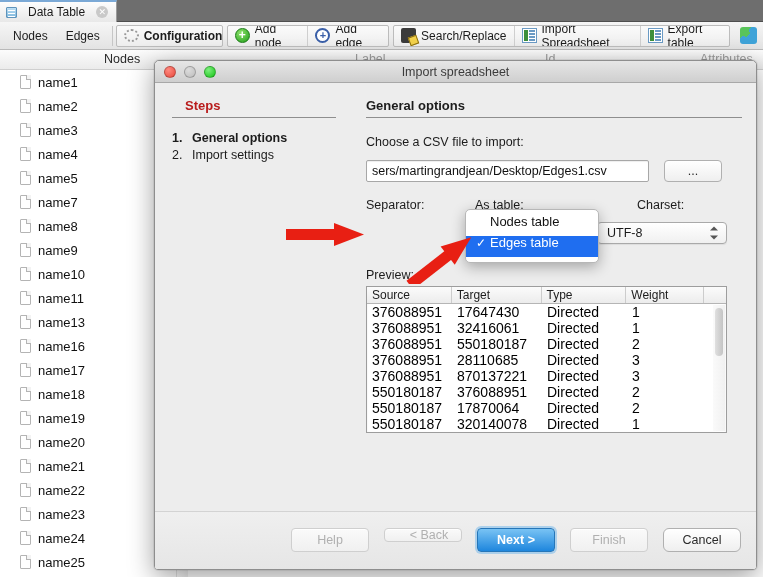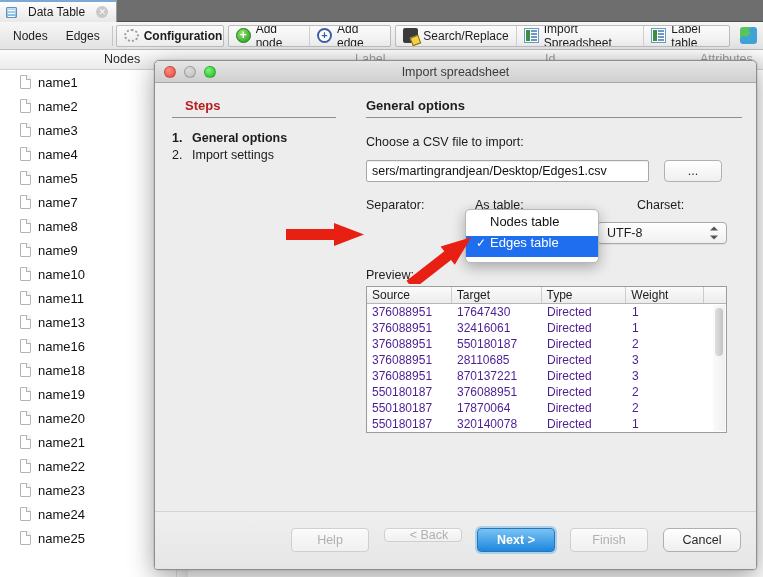--- a/index.html
+++ b/index.html
@@ -221,21 +221,21 @@
   
   .preview-box {
     position:absolute; background:#ffffff;
     border:1px solid #9d9d9d; box-shadow: inset 0 1px 2px rgba(0,0,0,.10);
   }
   .pv-head { display:flex; height:17px; background:linear-gradient(#fbfbfb,#ececec);
     border-bottom:1px solid #b5b5b5;justify-content:flex-end; }
   .pv-th { font-size:12px; color:#1c1c1c; padding-left:5px; display:flex; align-items:center;
     border-right:1px solid #cccccc; }
   .pv-row { display:flex; height:16px; }
-  .pv-td { font-size:12px; color:#4c1d95; padding-left:5px; display:flex; align-items:center; }
+  .pv-td { font-size:14px; color:#000000; padding-left:5px; display:flex; align-items:center; }
   .pv-scroll { position:absolute; right:1px; top:18px; width:12px; bottom:1px;
     background:linear-gradient(to right,#fafafa,#f1f1f1); }
   .pv-thumb { position:absolute; left:2px; top:3px; width:8px; height:48px; border-radius:4px;
     background:linear-gradient(to right,#e0e0e0,#c4c4c4); }
 
   .btnbar { position:absolute; left:0; right:0; bottom:0; height:58px;
     background:linear-gradient(#efefef,#e6e6e6); border-top:1px solid #d3d3d3; }
 
   
   .arrow-svg { position:absolute; pointer-events:none; z-index:40; }
@@ -280,21 +280,21 @@
       <div class="tb-btn">
         <span class="ic ic-binoc"></span>
         <span>Search/Replace</span>
       </div>
       <div class="tb-btn">
         <span class="ic ic-sheet"></span>
         <span>Import Spreadsheet</span>
       </div>
       <div class="tb-btn">
         <span class="ic ic-sheet"></span>
-        <span>Label table</span>
+        <span>Export table</span>
       </div>
     </div>
 
     <div class="tb-plain">
       <span class="ic-puzzle"></span>
     </div>
   </div>
 
   <div class="contenthead">
     <span class="ch-label" style="left:104px;">Nodes</span>
@@ -364,20 +364,24 @@
     <div class="nrow">
         <span class="ic-file"></span>
         <span>name13</span>
       </div>
     <div class="nrow">
         <span class="ic-file"></span>
         <span>name16</span>
       </div>
     <div class="nrow">
         <span class="ic-file"></span>
+        <span>name17</span>
+      </div>
+    <div class="nrow">
+        <span class="ic-file"></span>
         <span>name18</span>
       </div>
     <div class="nrow">
         <span class="ic-file"></span>
         <span>name19</span>
       </div>
     <div class="nrow">
         <span class="ic-file"></span>
         <span>name20</span>
       </div>

